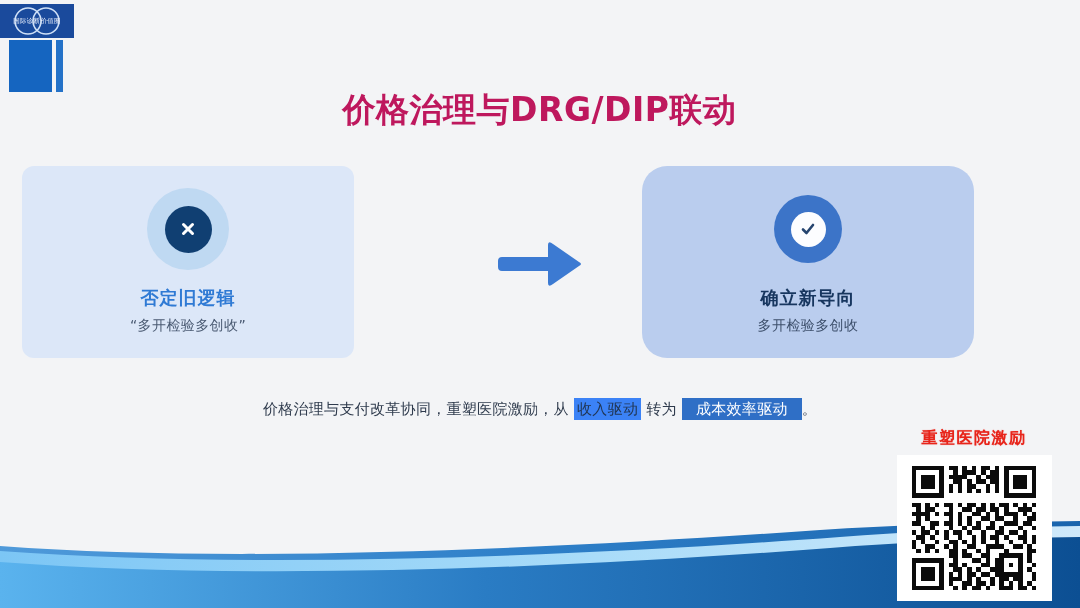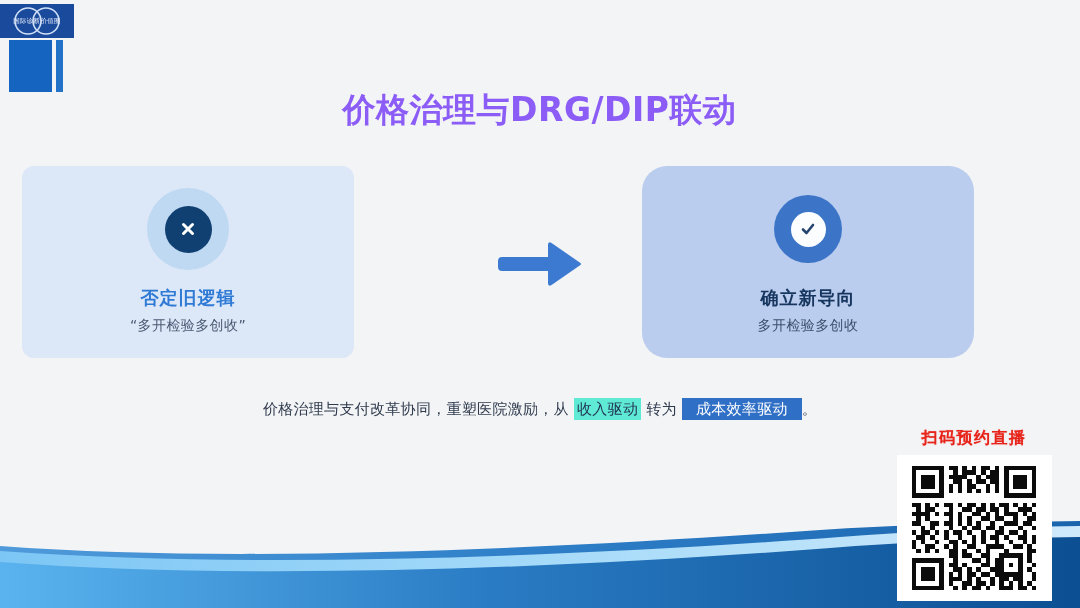--- a/index.html
+++ b/index.html
@@ -63,21 +63,21 @@
 
   
   .slide-title {
     position: absolute;
     left: 0;
     right: 1px;
     top: 88px;
     text-align: center;
     font-size: 33px;
     font-weight: bold;
-    color: #8b5cf6;
+    color: #be185d;
     letter-spacing: 0.5px;
     font-family: "DejaVu Sans", sans-serif;
   }
 
   
   .cards {
     position: absolute;
     left: 22px;
     top: 166px;
     width: 1036px;
@@ -177,21 +177,21 @@
     right: 0;
     top: 400px;
     text-align: center;
     font-size: 15px;
     color: #2f3b4d;
     letter-spacing: 0.3px;
     font-family: "DejaVu Sans", sans-serif;
     white-space: nowrap;
   }
   .hl-light {
-    background: #5eead4;
+    background: #3b82f6;
     padding: 2px 3px;
     color: #213654;
   }
   .hl-solid {
     background: #2f6fc6;
     padding: 2px 14px;
     color: #ffffff;
   }
 
   
@@ -308,21 +308,21 @@
         <stop offset="1" stop-color="#0c4f93"></stop>
       </linearGradient>
     </defs>
     <path d="M0 28 C240 46 560 30 820 12 C920 6 1010 4 1080 3 L1080 90 L0 90 Z" fill="url(#wmid)"></path>
     <path d="M0 33 C260 52 580 38 840 19 C930 12 1015 9 1080 8 L1080 90 L0 90 Z" fill="url(#wlight)"></path>
     <path d="M0 44 C250 63 570 50 830 30 C925 23 1012 20 1080 19 L1080 90 L0 90 Z" fill="url(#wdark)"></path>
   </svg>
 </div>
 
 <div class="qr-block">
-  <div class="qr-caption">扫码预约直播</div>
+  <div class="qr-caption">重塑医院激励</div>
   <div class="qr-frame">
     <svg width="140" height="134" viewBox="0 0 29 29" shape-rendering="crispEdges" aria-hidden="true">
       <rect width="29" height="29" fill="#ffffff"></rect>
       <g fill="#0b0b0b">
 
         <rect x="1" y="1" width="7" height="1"></rect>
           <rect x="1" y="7" width="7" height="1"></rect>
         <rect x="1" y="1" width="1" height="7"></rect>
           <rect x="7" y="1" width="1" height="7"></rect>
         <rect x="3" y="3" width="3" height="3"></rect>

